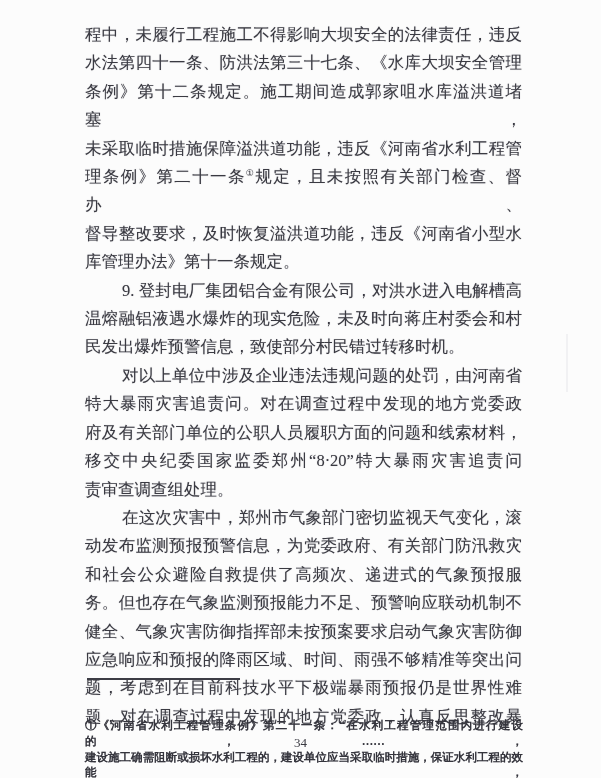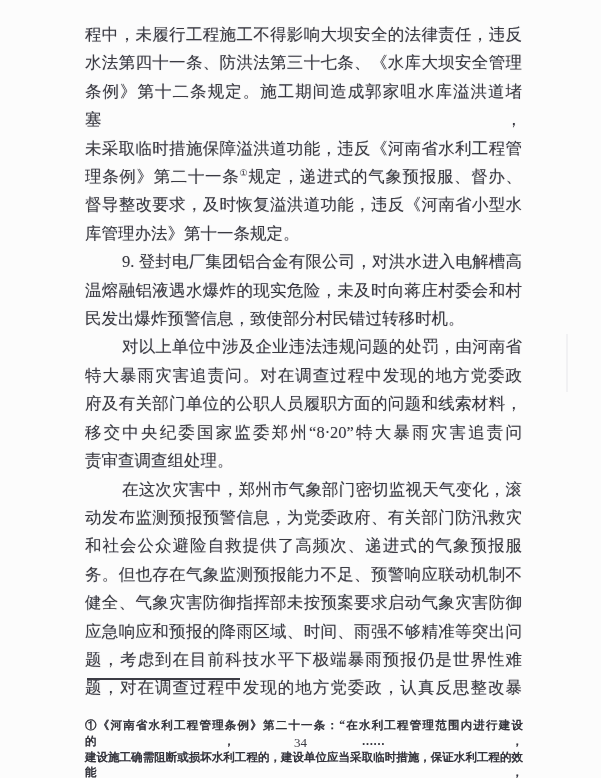--- a/index.html
+++ b/index.html
@@ -86,21 +86,21 @@
 </style>
 </head>
 <body>
 
 <div class="page">
   <div class="main-text" id="main-text">
       <div class="line fill"><span>程中，未履行工程施工不得影响大坝安全的法律责任，违反</span></div>
       <div class="line fill"><span>水法第四十一条、防洪法第三十七条、《水库大坝安全管理</span></div>
       <div class="line fill"><span>条例》第十二条规定。施工期间造成郭家咀水库溢洪道堵塞，</span></div>
       <div class="line fill"><span>未采取临时措施保障溢洪道功能，违反《河南省水利工程管</span></div>
-      <div class="line fill"><span>理条例》第二十一条</span><span class="sup">①</span><span>规定，递进式的气象预报服、督办、</span></div>
+      <div class="line fill"><span>理条例》第二十一条</span><span class="sup">①</span><span>规定，且未按照有关部门检查、督办、</span></div>
       <div class="line fill"><span>督导整改要求，及时恢复溢洪道功能，违反《河南省小型水</span></div>
       <div class="line"><span>库管理办法》第十一条规定。</span></div>
       <div class="line fill indent"><span>9. 登封电厂集团铝合金有限公司，对洪水进入电解槽高</span></div>
       <div class="line fill"><span>温熔融铝液遇水爆炸的现实危险，未及时向蒋庄村委会和村</span></div>
       <div class="line"><span>民发出爆炸预警信息，致使部分村民错过转移时机。</span></div>
       <div class="line fill indent"><span>对以上单位中涉及企业违法违规问题的处罚，由河南省</span></div>
       <div class="line fill"><span>特大暴雨灾害追责问。对在调查过程中发现的地方党委政</span></div>
       <div class="line fill"><span>府及有关部门单位的公职人员履职方面的问题和线索材料，</span></div>
       <div class="line fill"><span>移交中央纪委国家监委郑州“8·20”特大暴雨灾害追责问</span></div>
       <div class="line"><span>责审查调查组处理。</span></div>

